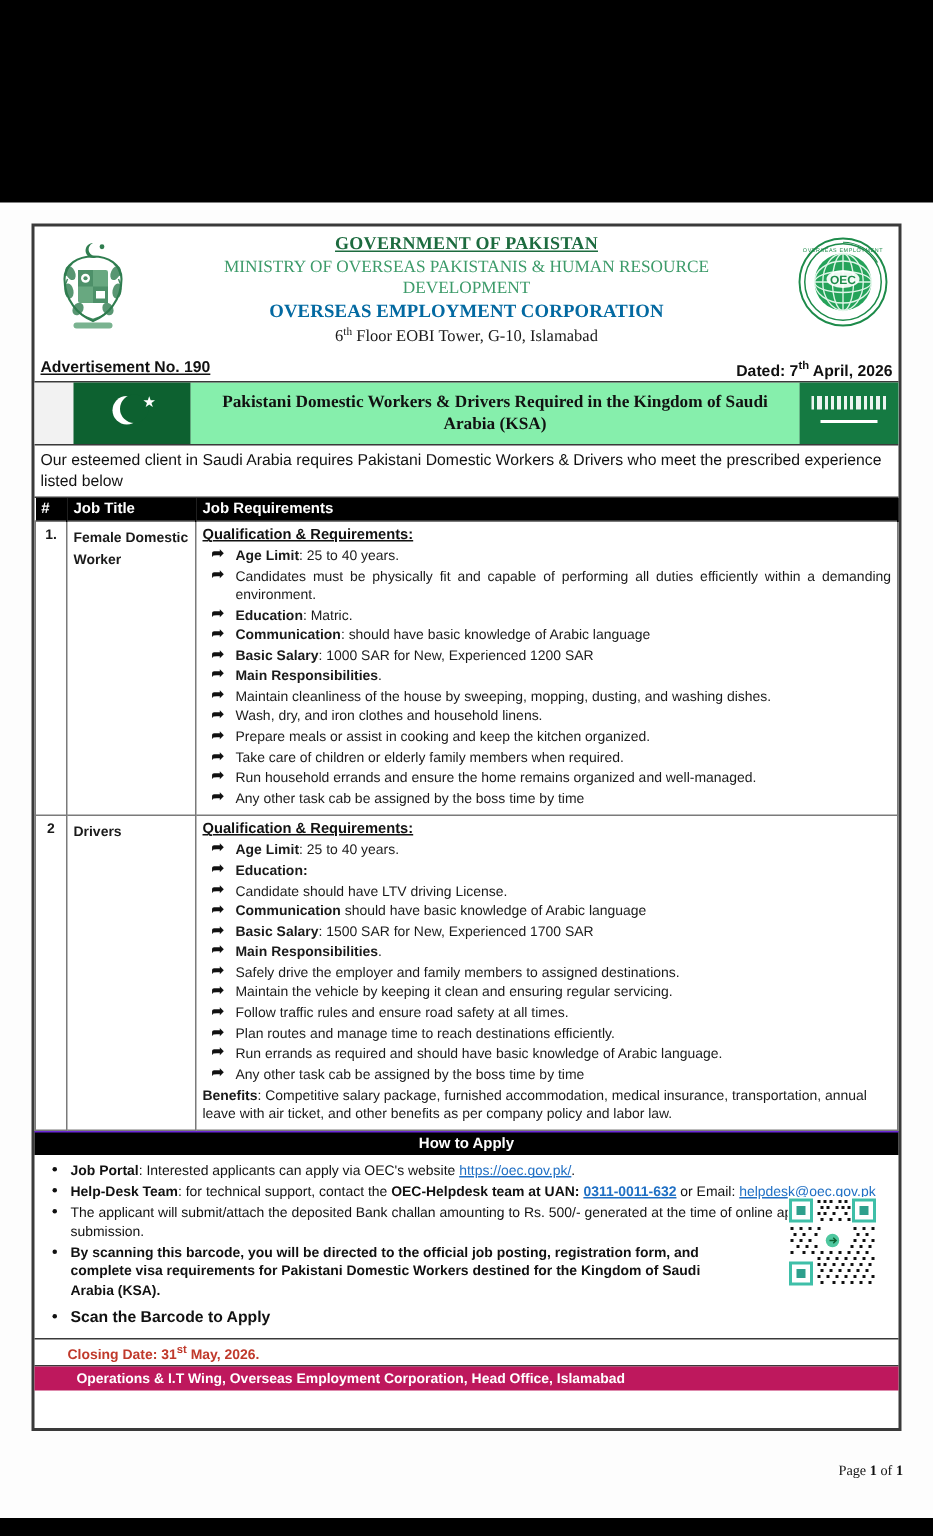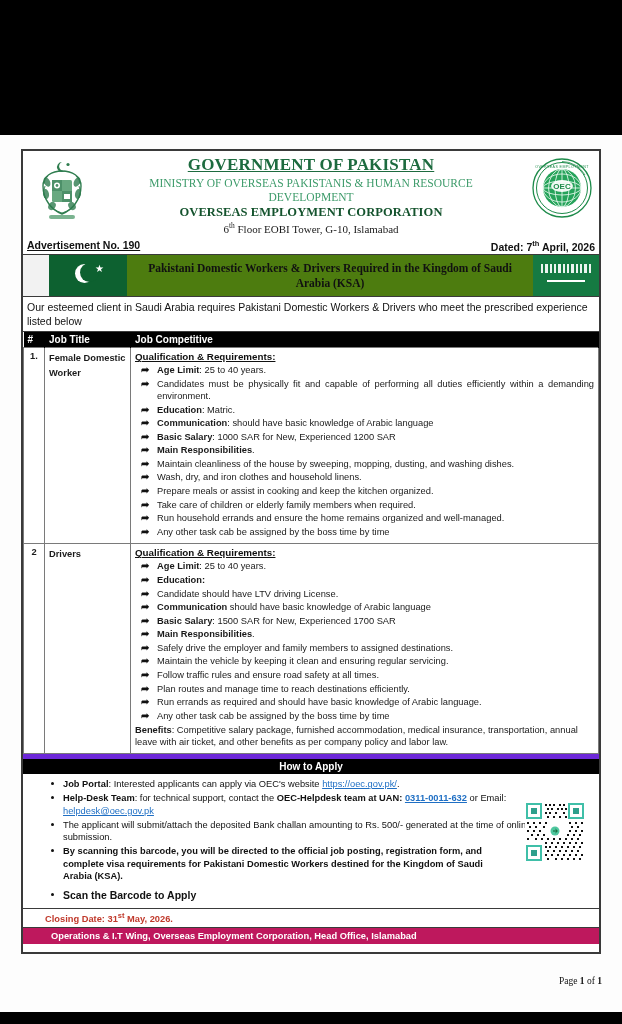--- a/index.html
+++ b/index.html
@@ -27,30 +27,30 @@
   
   .hdr { position:relative; height:86px; border-bottom:0; }
   .emblem {
     position:absolute; left:8px; top:5px; width:62px; height:68px;
   }
   .oec-logo {
     position:absolute; right:6px; top:6px; width:62px; height:62px;
   }
   .hdr-text { text-align:center; padding-top:4px; }
   .gov-line {
-    font-family:"Liberation Serif", serif; font-weight:bold; font-size:17px;
+    font-family:"Liberation Serif", serif; font-weight:bold; font-size:12px;
     color:#1d6b3f; text-decoration:underline; letter-spacing:.2px;
   }
   .min-line {
     font-family:"Liberation Serif", serif; font-size:11.5px; color:#3d9b6a;
     line-height:1.18; margin-top:2px;
   }
   .oec-line {
     font-family:"Liberation Serif", serif; font-weight:bold; font-size:12.5px;
-    color:#14532d; margin-top:1px; letter-spacing:.1px;
+    color:#0369a1; margin-top:1px; letter-spacing:.1px;
   }
   .addr-line {
     font-family:"Liberation Serif", serif; font-size:11px; color:#1a1a1a; margin-top:1px;
   }
   .sup { font-size:7.5px; vertical-align:super; }
 
   .advline {
     position:relative; height:18px; border-bottom:1px solid #3a3a3a;
     font-size:10.5px; font-weight:bold; color:#111;
   }
@@ -71,21 +71,21 @@
     position:absolute; left:31px; top:8px; width:19px; height:19px;
     border-radius:50%; background:#0d6130;
   }
   .pk-star {
     position:absolute; left:46px; top:9px; color:#fff; font-size:10px; line-height:10px;
   }
   .banner-title {
     flex:1; display:flex; align-items:center; justify-content:center;
     text-align:center; padding:0 8px;
     font-family:"Liberation Serif", serif; font-weight:bold; font-size:11.5px;
-    color:#111; line-height:1.3; background:#4d7c0f;
+    color:#111; line-height:1.3; background:#86efac;
   }
   .flag-sa {
     width:66px; flex:0 0 66px; background:#157a42; position:relative;
   }
   .sa-script {
     position:absolute; left:8px; top:9px; right:8px; height:9px;
     background:repeating-linear-gradient(90deg,#fff 0 2px,transparent 2px 4px,
       #fff 4px 7px,transparent 7px 9px,#fff 9px 11px,transparent 11px 13px);
     opacity:.92;
   }
@@ -125,23 +125,23 @@
   }
   ul.blist li .arw {
     position:absolute; left:6px; top:-1px; font-weight:bold; font-size:10px; color:#111;
   }
   .bold { font-weight:bold; }
   .benefits { margin-top:2px; line-height:1.35; }
 
   
   .how-head {
     background:#000; color:#fff; text-align:center; font-size:10px;
-    font-weight:bold; padding:2px 0; border-top:5px solid #6d28d9;
-  }
-  .how-body { padding:3px 6px 5px 22px; position:relative; }
+    font-weight:bold; padding:2px 0; border-top:1px solid #6d28d9;
+  }
+  .how-body { padding:3px 6px 5px 6px; position:relative; }
   ul.dots { list-style:none; }
   ul.dots li {
     position:relative; padding-left:18px; margin:1.5px 0;
     font-size:9.3px; line-height:1.34; color:#111;
   }
   ul.dots li .dot {
     position:absolute; left:6px; top:4px; width:3px; height:3px;
     border-radius:50%; background:#111;
   }
   .lnk { color:#1f6fc4; text-decoration:underline; }
@@ -265,21 +265,21 @@
       <table class="jobs">
         <colgroup>
             <col class="col-num">
             <col class="col-title">
             <col>
           </colgroup>
         <thead>
           <tr>
             <th>#</th>
             <th>Job Title</th>
-            <th>Job Competitive</th>
+            <th>Job Requirements</th>
           </tr>
         </thead>
         <tbody>
 
           <tr>
             <td class="num">1.</td>
             <td class="title">Female Domestic Worker</td>
             <td class="reqs">
               <div class="qual-head">Qualification &amp; Requirements:</div>
               <ul class="blist">

